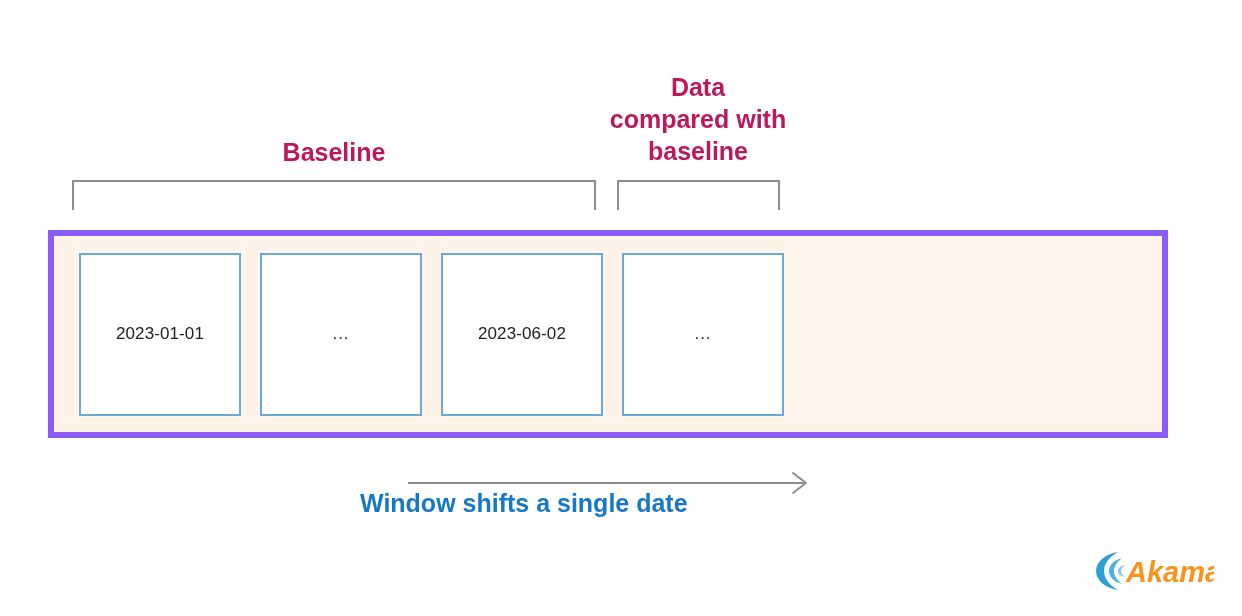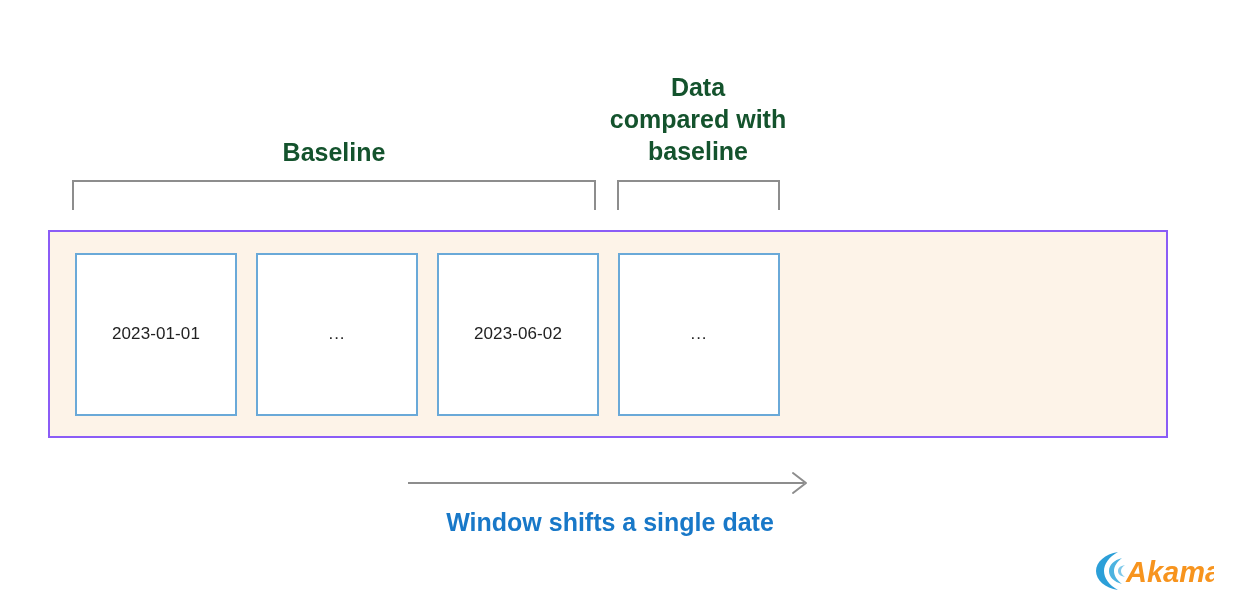--- a/index.html
+++ b/index.html
@@ -15,21 +15,21 @@
     position: relative;
     width: 1242px;
     height: 616px;
     background: #ffffff;
     overflow: hidden;
   }
 
   
   .bracket-label {
     position: absolute;
-    color: #14532d;
+    color: #be185d;
     font-weight: bold;
     font-size: 25px;
     line-height: 32px;
     text-align: center;
     white-space: pre-line;
   }
   #label-baseline {
     left: 73px;
     top: 136px;
     width: 522px;
@@ -63,21 +63,21 @@
 
   
   #window-container {
     position: absolute;
     left: 48px;
     top: 230px;
     width: 1120px;
     height: 208px;
     box-sizing: border-box;
     background: #fdf3e8;
-    border: 2px solid #8b5cf6;
+    border: 6px solid #8b5cf6;
     display: flex;
     align-items: center;
     padding: 0 25px;
     gap: 19px;
   }
 
   
   .date-cell {
     box-sizing: border-box;
     width: 162px;
@@ -106,23 +106,23 @@
     left: 408px;
     top: 465px;
     width: 404px;
     height: 36px;
   }
 
   
   #shift-caption {
     position: absolute;
     left: 360px;
-    top: 507px;
+    top: 488px;
     width: 500px;
-    text-align: center;
+    text-align: left;
     color: #1878c8;
     font-weight: bold;
     font-size: 25px;
     line-height: 30px;
   }
 
   
   #akamai-logo {
     position: absolute;
     left: 1092px;

